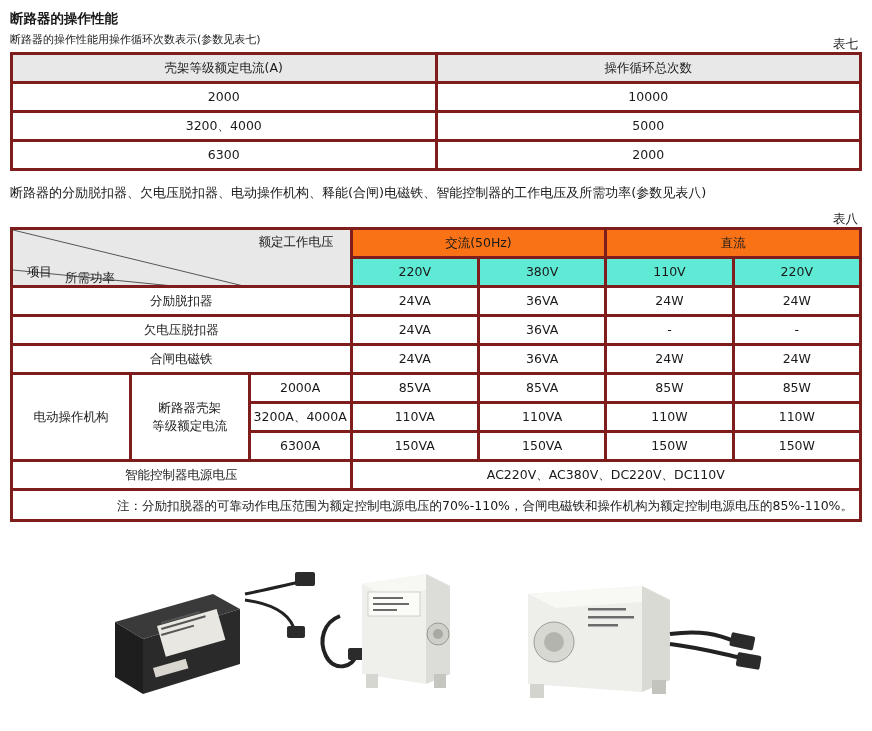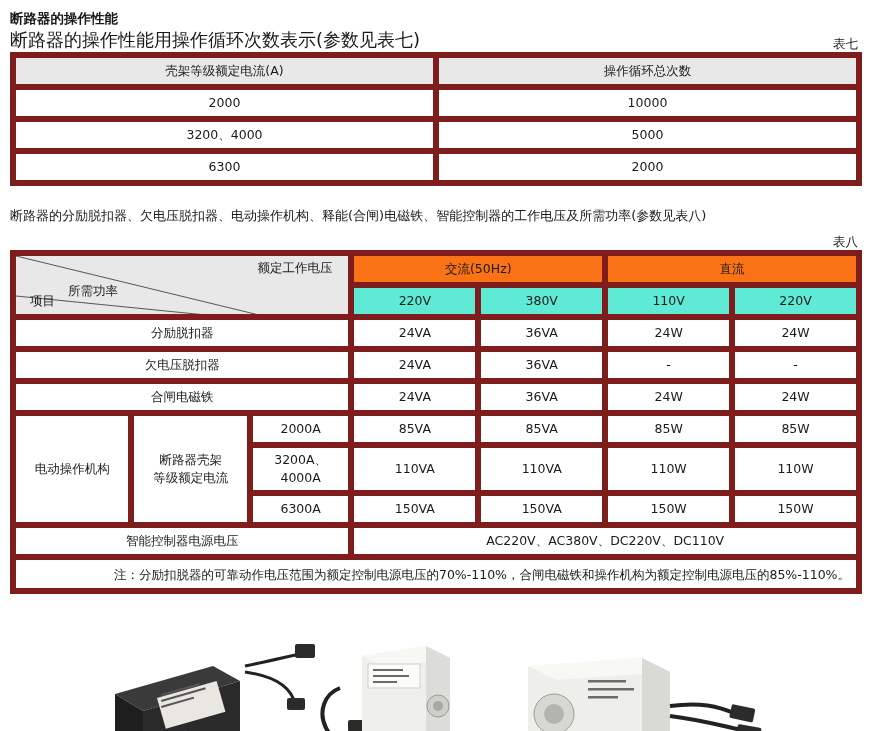--- a/index.html
+++ b/index.html
@@ -22,41 +22,41 @@
     box-sizing: border-box;
     padding: 8px 10px 0 10px;
   }
   .section-title {
     font-weight: bold;
     font-size: 13.5px;
     line-height: 20px;
     margin: 0 0 2px 0;
   }
   .para {
-    font-size: 18px;
+    font-size: 11px;
     line-height: 19px;
     margin: 0;
   }
   .table-caption {
     text-align: right;
     font-size: 12.5px;
     line-height: 17px;
     padding-right: 4px;
     margin-top: -14px;
   }
   .table-caption.solo {
     margin-top: 8px;
   }
   table {
     border-collapse: collapse;
     width: 100%;
     table-layout: fixed;
   }
   table td, table th {
-    border: 6px solid #7f1d1d;
+    border: 3px solid #7f1d1d;
     font-weight: normal;
     font-size: 12.5px;
     text-align: center;
     padding: 3px 2px;
     background: #ffffff;
   }
   .t7 td {
     height: 20px;
     line-height: 18px;
   }
@@ -90,21 +90,21 @@
     position: absolute;
     font-size: 12.5px;
     white-space: nowrap;
   }
   .diag-label.lbl-volt {
     right: 16px;
     top: 3px;
   }
   .diag-label.lbl-power {
     left: 52px;
-    top: 26px;
+    top: 39px;
   }
   .diag-label.lbl-item {
     left: 14px;
     bottom: 4px;
   }
   .note-row td {
     text-align: right;
     padding: 4px 6px;
     font-size: 12.5px;
     line-height: 17px;
@@ -112,21 +112,21 @@
   }
   .photos {
     position: relative;
     margin-top: 22px;
     height: 180px;
   }
   .photo {
     position: absolute;
   }
   .mid-para {
-    margin-top: 20px;
+    margin-top: 12px;
     font-size: 13px;
     line-height: 19px;
   }
 </style>
 </head>
 <body>
 
 <div class="page">
 
   <div class="section-title">断路器的操作性能</div>

